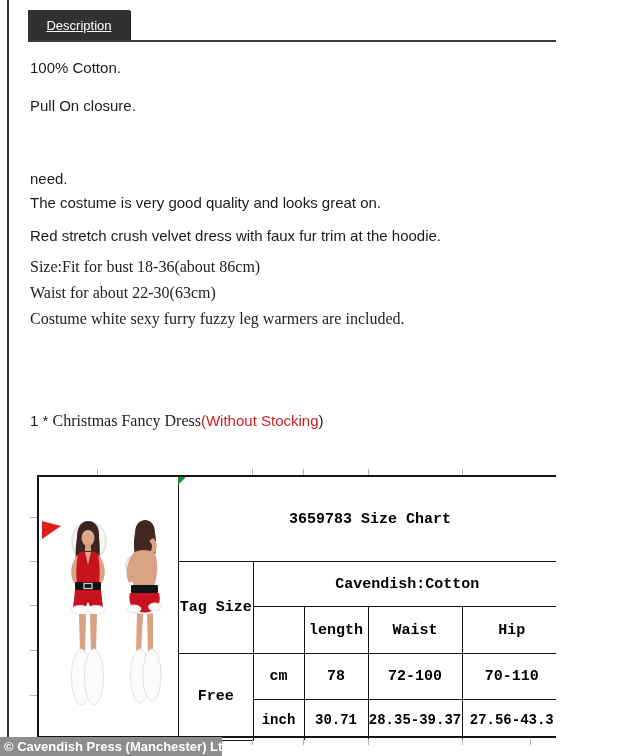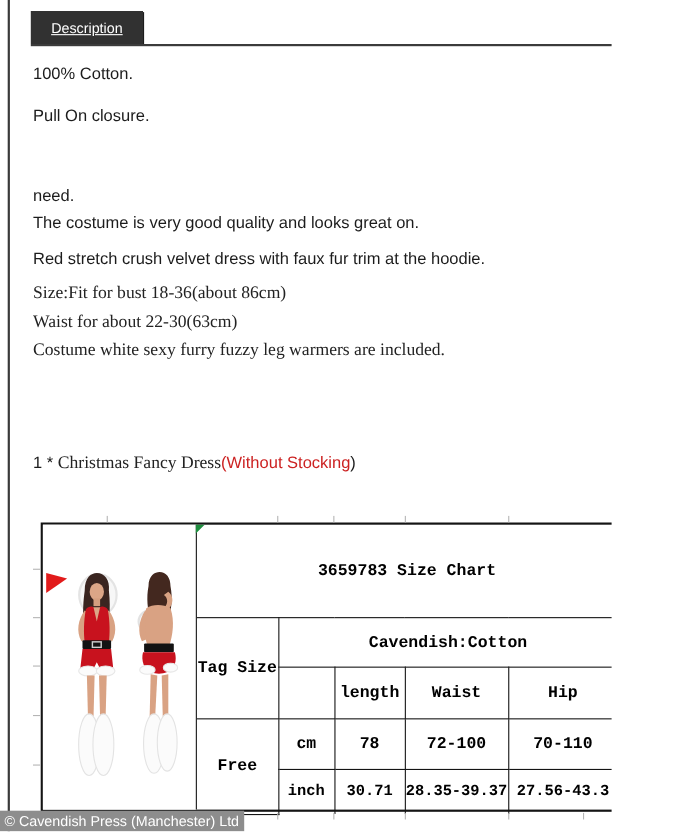--- a/index.html
+++ b/index.html
@@ -37,21 +37,21 @@
   .size-table td:last-child{border-right:none;}
   .size-table td:first-child{border-left:none;}
   .excel-marker{position:absolute;left:139px;top:0;width:0;height:0;
                 border-top:8px solid #1e8e3e;border-right:8px solid transparent;}
   
   .tick{position:absolute;background:#b5b5b5;}
   .tick.v{width:1px;height:6px;}
   .tick.h{width:7px;height:1px;}
   
   .footer-bar{position:absolute;left:0;top:737px;width:222px;height:19px;background:#8d8d8d;
-              color:#ffffff;font-size:13px;font-weight:normal;display:flex;align-items:center;
+              color:#ffffff;font-size:13px;font-weight:bold;display:flex;align-items:center;
               padding-left:4px;box-sizing:border-box;white-space:nowrap;}
 </style>
 </head>
 <body>
 
 <div id="screen">
 
   <div class="page-left-border"></div>
   <div class="page-right-border"></div>
 

